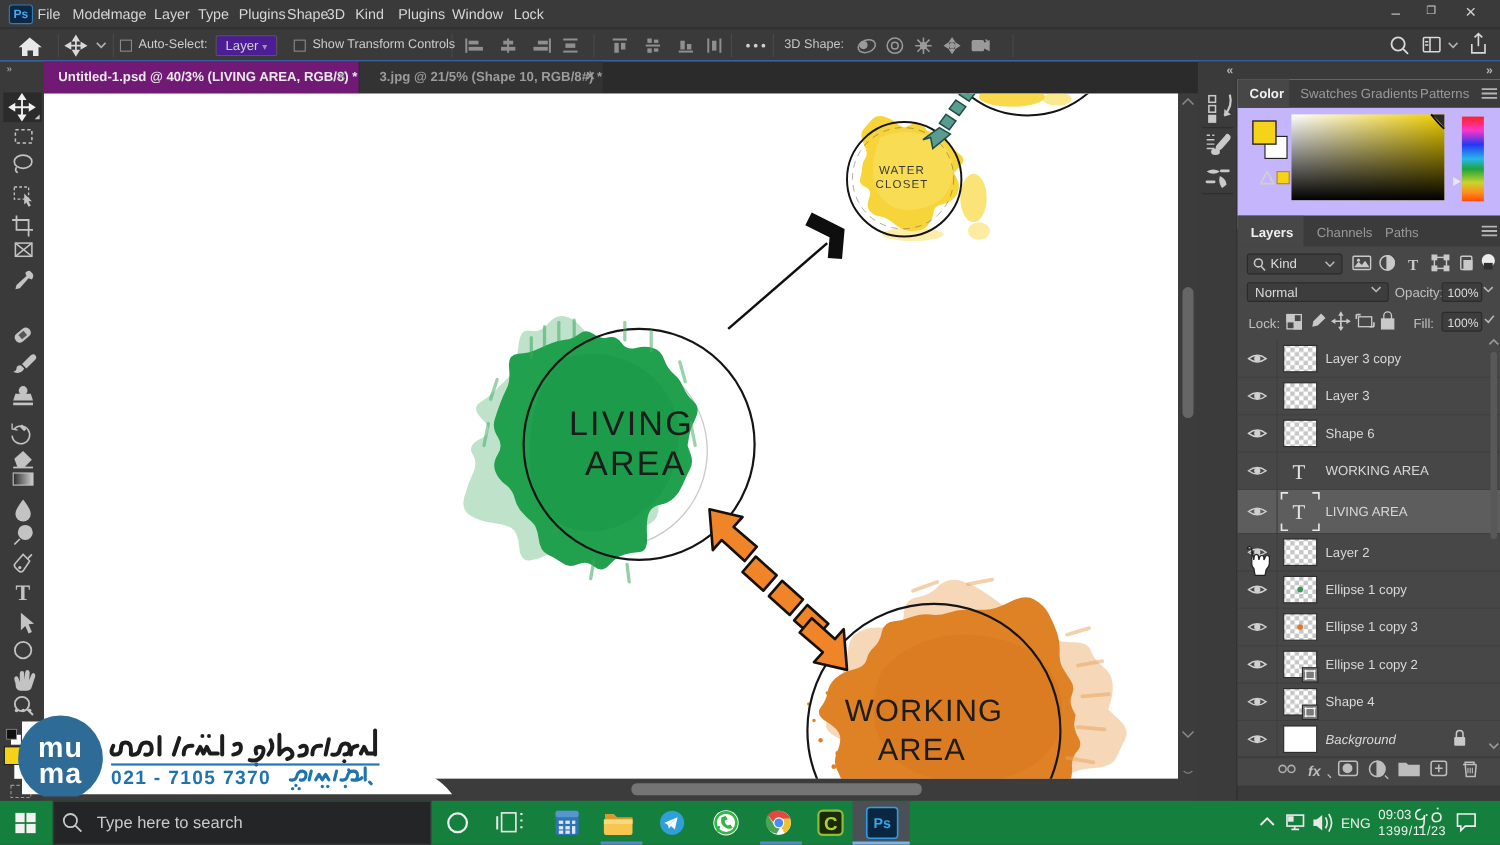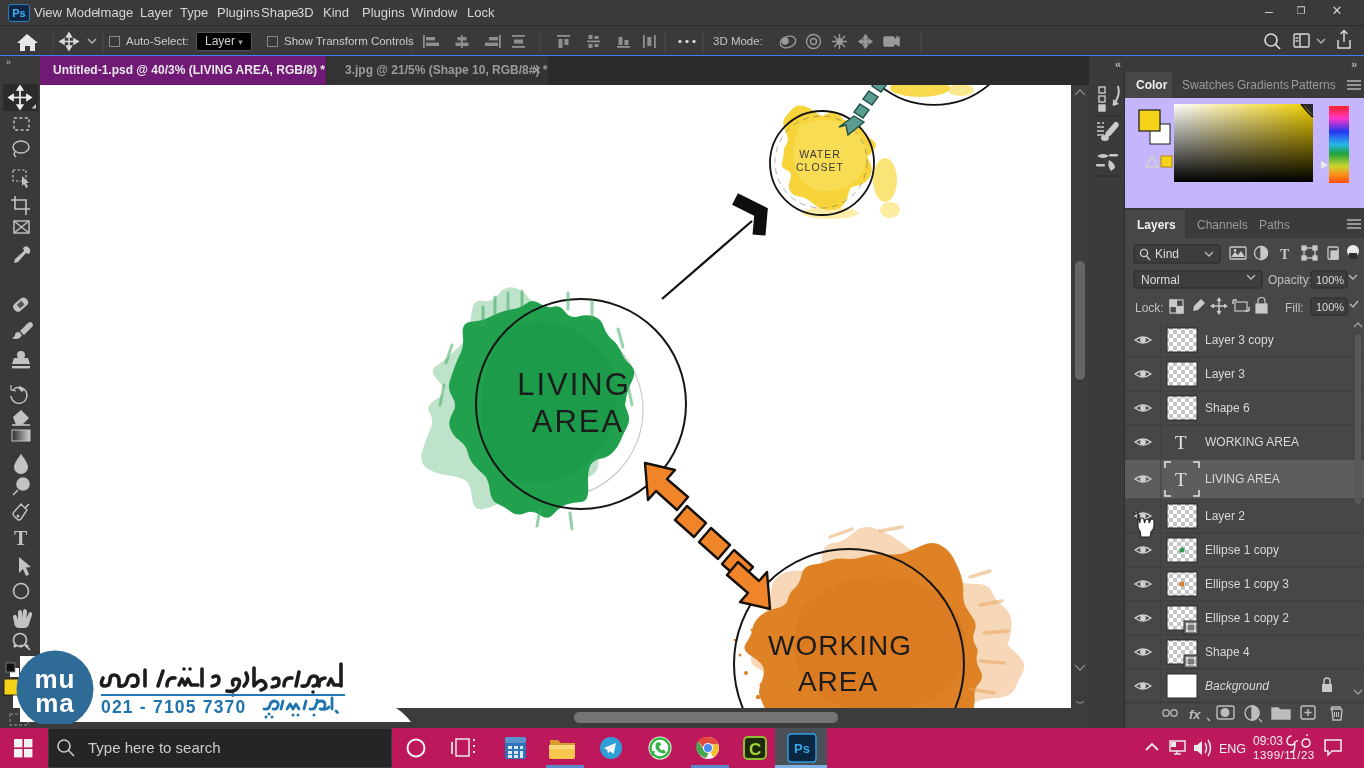--- a/index.html
+++ b/index.html
@@ -4,42 +4,42 @@
 *{margin:0;padding:0;box-sizing:border-box}
 html,body{width:1364px;height:768px;overflow:hidden;background:#3a3a3a;font-family:"Liberation Sans",sans-serif}
 .abs{position:absolute}
 #menubar{position:absolute;left:0;top:0;width:1364px;height:26px;background:#3a3a3a;border-bottom:1px solid #2a2a2a}
 .menuitem{position:absolute;top:0;height:26px;line-height:26px;color:#d6d6d6;font-size:13px}
 #psicon{position:absolute;left:8px;top:4px;width:22px;height:18px;background:#0d2745;border:1px solid #2d7db8;border-radius:3px;color:#43aef5;font-size:11px;font-weight:bold;text-align:center;line-height:16px}
 .winbtn{position:absolute;top:0;width:14px;height:22px;color:#cfcfcf;font-size:12px;text-align:center;line-height:22px}
 #optbar{position:absolute;left:0;top:27px;width:1364px;height:29px;background:#3a3a3a;border-bottom:1px solid #3b82f6}
 .opttext{position:absolute;color:#cccccc;font-size:11.5px;top:8px}
 .optcheck{position:absolute;top:9px;width:11px;height:11px;border:1px solid #8a8a8a;background:#383838}
-#layerdd{position:absolute;left:196px;top:5px;width:56px;height:19px;background:#000000;border:1px solid #565656;border-radius:2px;color:#d2d2d2;font-size:12px;line-height:17px;padding-left:8px}
+#layerdd{position:absolute;left:196px;top:5px;width:56px;height:19px;background:#4c1d95;border:1px solid #565656;border-radius:2px;color:#d2d2d2;font-size:12px;line-height:17px;padding-left:8px}
 #tabstrip{position:absolute;left:40px;top:56px;width:1324px;height:29px;background:#2b2b2b}
 #tab1{position:absolute;left:0;top:0;width:286px;height:29px;background:#701a75;color:#e8e8e8;font-size:12px;font-weight:bold;line-height:29px;padding-left:13px;white-space:nowrap}
 #tab2{position:absolute;left:287px;top:0;width:221px;height:29px;background:#333333;color:#9b9b9b;font-size:12px;font-weight:bold;line-height:29px;padding-left:18px}
 #toolbar{position:absolute;left:0;top:56px;width:40px;height:672px;background:#3a3a3a}
 #canvas{position:absolute;left:40px;top:85px;width:1031px;height:623px;background:#ffffff;overflow:hidden}
 #hscroll{position:absolute;left:40px;top:708px;width:1031px;height:20px;background:#3c3c3c}
 #hthumb{position:absolute;left:534px;top:4px;width:264px;height:11px;background:#747474;border-radius:5px}
 #vscroll{position:absolute;left:1071px;top:85px;width:18px;height:643px;background:#3c3c3c}
 #vthumb{position:absolute;left:4px;top:176px;width:10px;height:119px;background:#666;border-radius:5px}
 #dock{position:absolute;left:1089px;top:56px;width:275px;height:672px;background:#3a3a3a}
 #iconstrip{position:absolute;left:0;top:16px;width:36px;height:656px;background:#3b3b3b;border-right:1px solid #2e2e2e}
 #colorpanel{position:absolute;left:36px;top:16px;width:239px;height:136px;background:#c4b5fd}
-#layerspanel{position:absolute;left:36px;top:154px;width:239px;height:518px;background:#474747}
-#taskbar{position:absolute;left:0;top:728px;width:1364px;height:40px;background:#be185d}
+#layerspanel{position:absolute;left:36px;top:140px;width:239px;height:518px;background:#474747}
+#taskbar{position:absolute;left:0;top:728px;width:1364px;height:40px;background:#15803d}
 #searchbox{position:absolute;left:48px;top:0px;width:344px;height:40px;background:#242526;border:1px solid #3a3a3a}
 </style></head>
 <body>
 
 <div id="menubar">
 <div id="psicon">Ps</div>
-<div class="menuitem" style="left:34px">View</div>
+<div class="menuitem" style="left:34px">File</div>
 <div class="menuitem" style="left:66px">Mode</div>
 <div class="menuitem" style="left:97px">Image</div>
 <div class="menuitem" style="left:140px">Layer</div>
 <div class="menuitem" style="left:180px">Type</div>
 <div class="menuitem" style="left:217px">Plugins</div>
 <div class="menuitem" style="left:261px">Shape</div>
 <div class="menuitem" style="left:297px">3D</div>
 <div class="menuitem" style="left:323px">Kind</div>
 <div class="menuitem" style="left:362px">Plugins</div>
 <div class="menuitem" style="left:411px">Window</div>
@@ -157,21 +157,21 @@
 <path d="M1317,12 l4,4 l4,-4" fill="none" stroke="#b0b0b0" stroke-width="1.5"></path>
 <g fill="none" stroke="#d8d8d8" stroke-width="1.5">
         <path d="M1338,13 v8 h12 v-8 M1344,15 v-11 M1340.5,7 l3.5,-3.5 l3.5,3.5"></path>
       </g>
 </svg>
 <div class="optcheck" style="left:109px"></div>
 <div class="opttext" style="left:126px">Auto-Select:</div>
 <div id="layerdd">Layer <span style="color:#9a9a9a;font-size:9px">▾</span></div>
 <div class="optcheck" style="left:267px"></div>
 <div class="opttext" style="left:284px">Show Transform Controls</div>
-<div class="opttext" style="left:713px;color:#c5c5c5">3D Mode:</div>
+<div class="opttext" style="left:713px;color:#c5c5c5">3D Shape:</div>
 </div>
 
 <div id="tabstrip">
 <div id="tab1">Untitled-1.psd @ 40/3% (LIVING AREA, RGB/8) *<span style="color:#9a9a9a;font-weight:normal;position:absolute;left:266px;top:0;font-size:11px">✕</span></div>
 <div id="tab2">3.jpg @ 21/5% (Shape 10, RGB/8#) *<span style="position:absolute;left:205px;top:0;font-size:11px">✕</span></div>
 </div>
 
 <div id="toolbar">
 <svg width="40" height="672" viewBox="0 0 40 672" style="position:absolute;left:0;top:0">
 <text x="6" y="9" fill="#9a9a9a" font-size="9" font-weight="bold" letter-spacing="-1">»</text>

